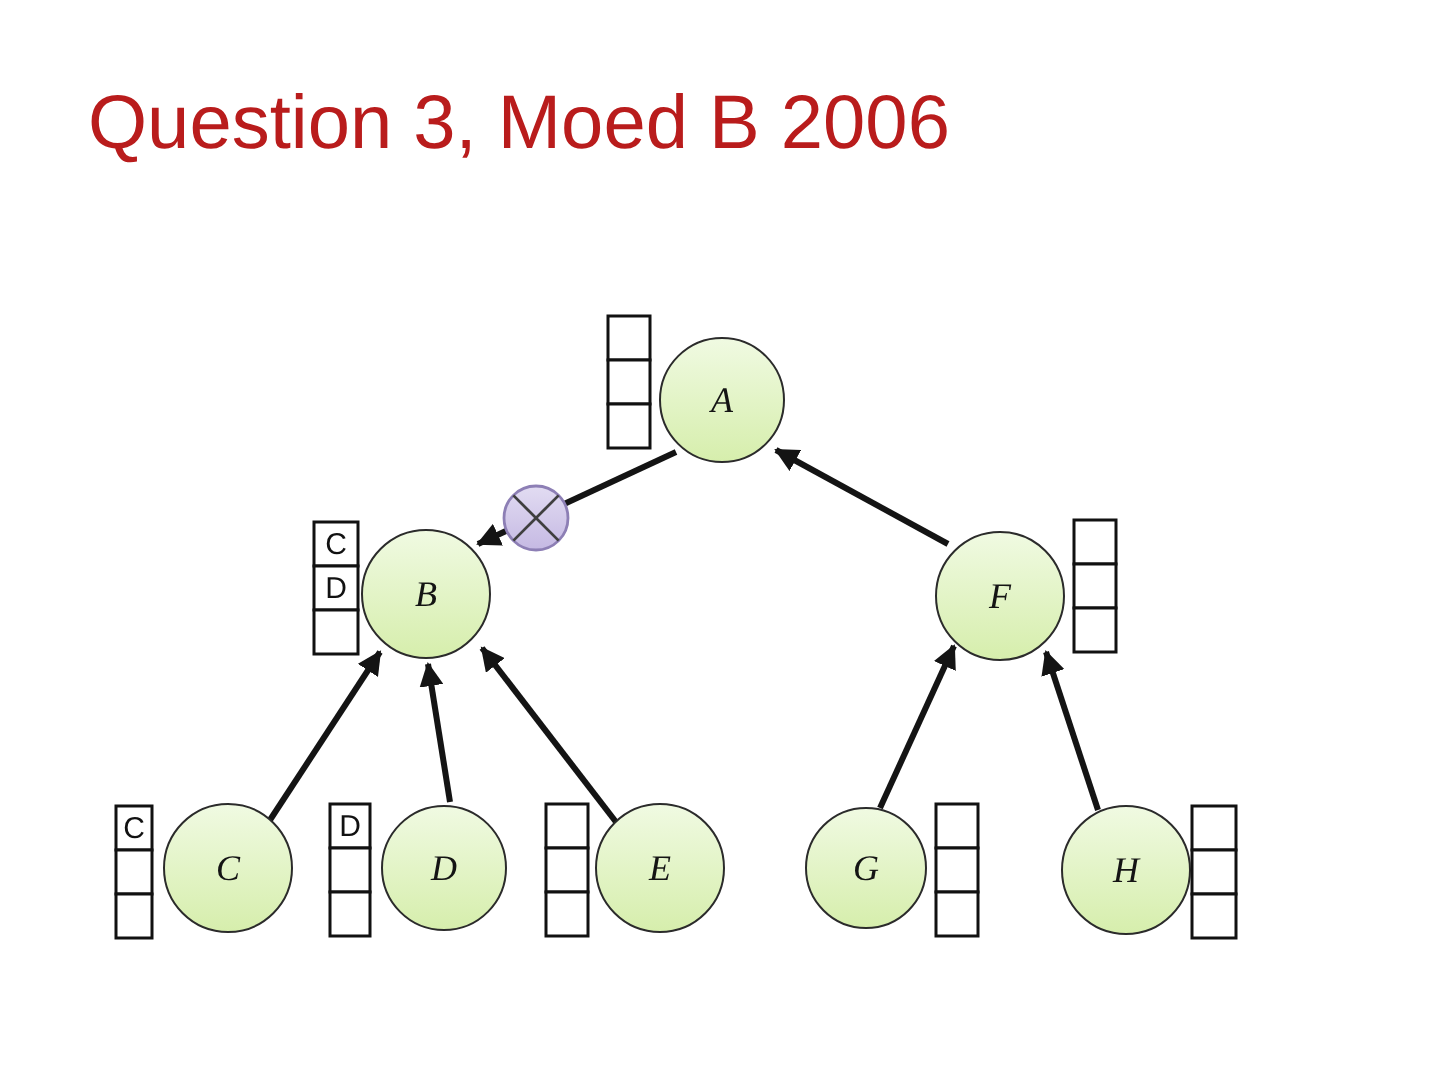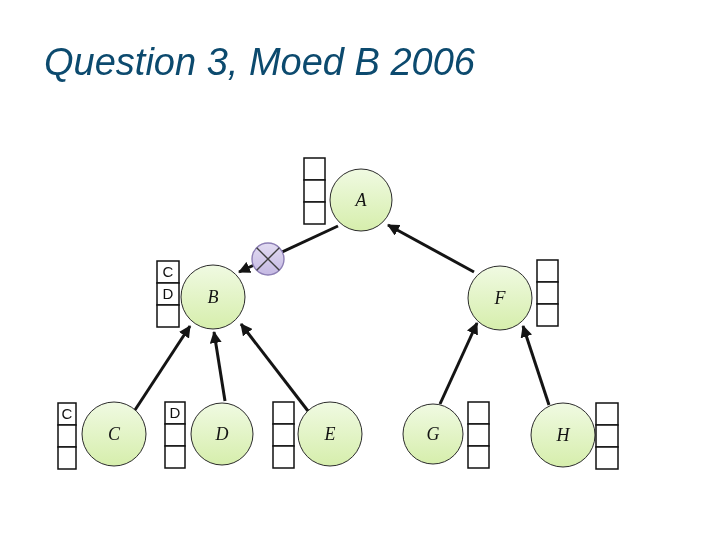--- a/index.html
+++ b/index.html
@@ -30,21 +30,21 @@
   }
   .cell-label{
     font-family:"Liberation Sans",sans-serif;
     font-size:15px;
   }
 </style>
 </head>
 <body>
 
 <div class="stage" style="background: rgb(255, 255, 255);">
-  <div class="slide-title" style="color: #0c4a6e; font-style: italic;">Question 3, Moed B 2006</div>
+  <div class="slide-title" style="color: #b91c1c;">Question 3, Moed B 2006</div>
   <svg id="diagram-svg" width="720" height="540" viewBox="0 0 720 540">
       <defs>
         <linearGradient id="nodeGrad" x1="0" y1="0" x2="0" y2="1">
           <stop offset="0%" stop-color="#f0fae2"></stop>
           <stop offset="100%" stop-color="#d6eeac"></stop>
         </linearGradient>
         <linearGradient id="xGrad" x1="0" y1="0" x2="0" y2="1">
           <stop offset="0%" stop-color="#e2dcf2"></stop>
           <stop offset="100%" stop-color="#c5b9e3"></stop>
         </linearGradient>

